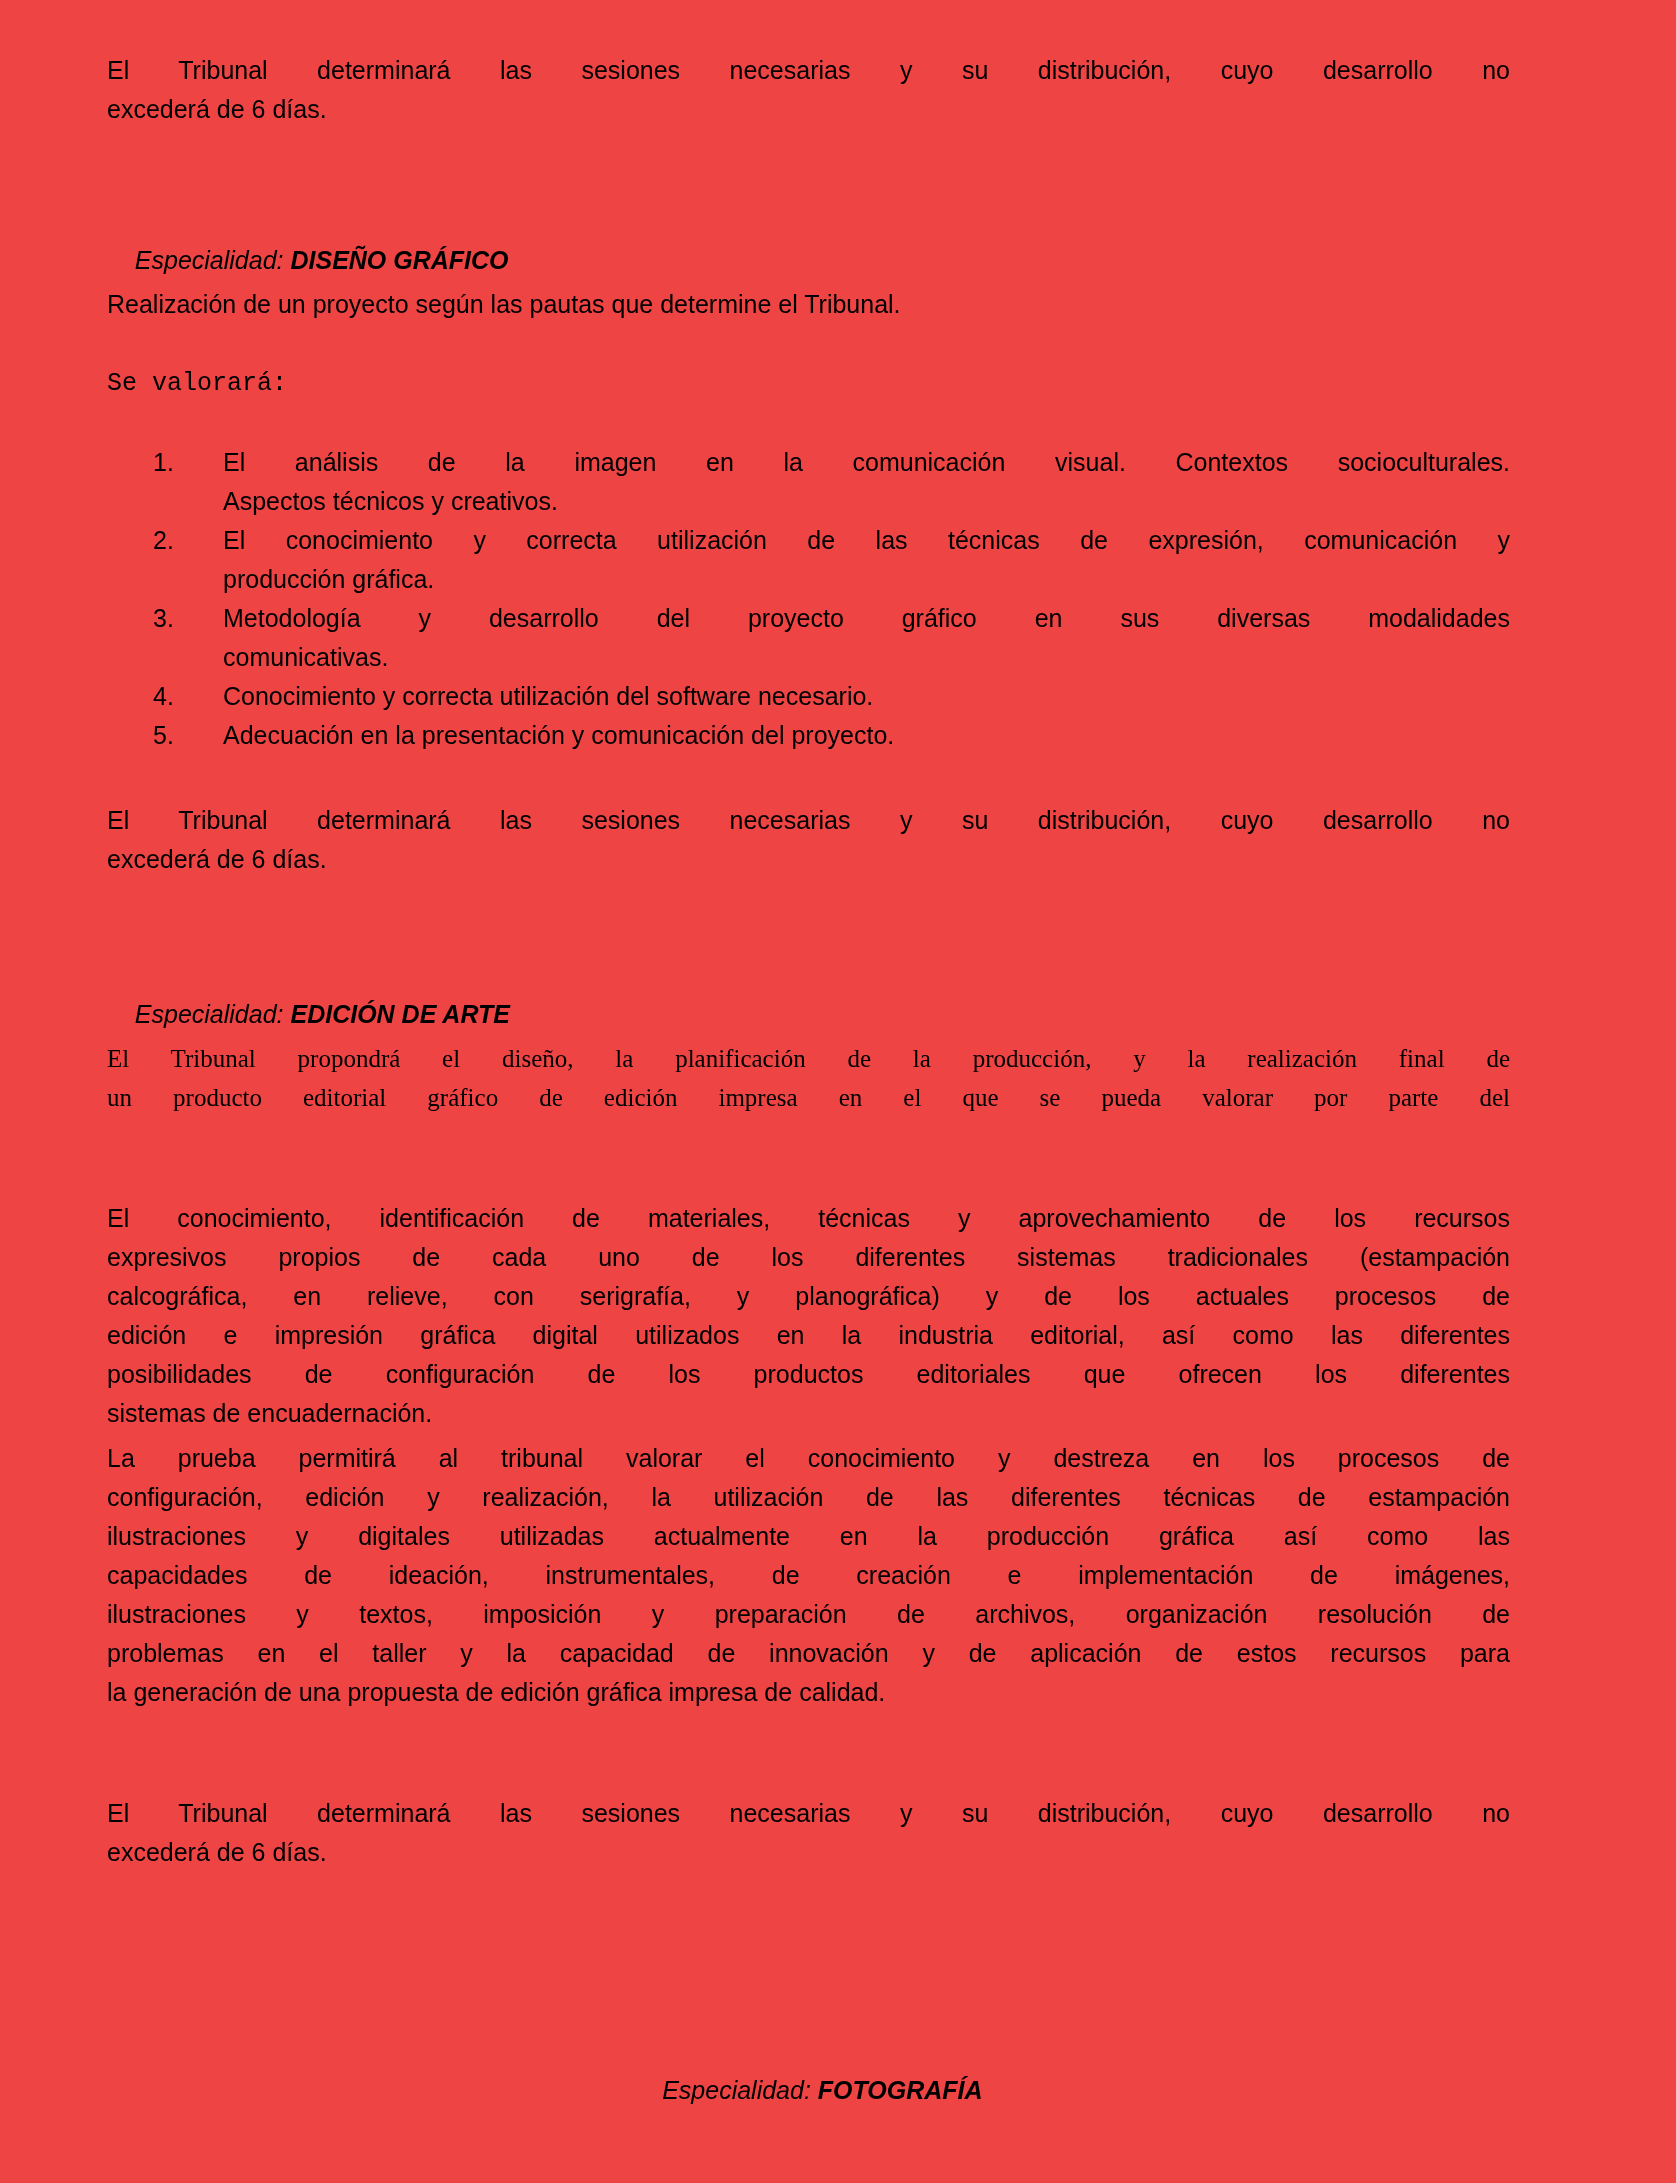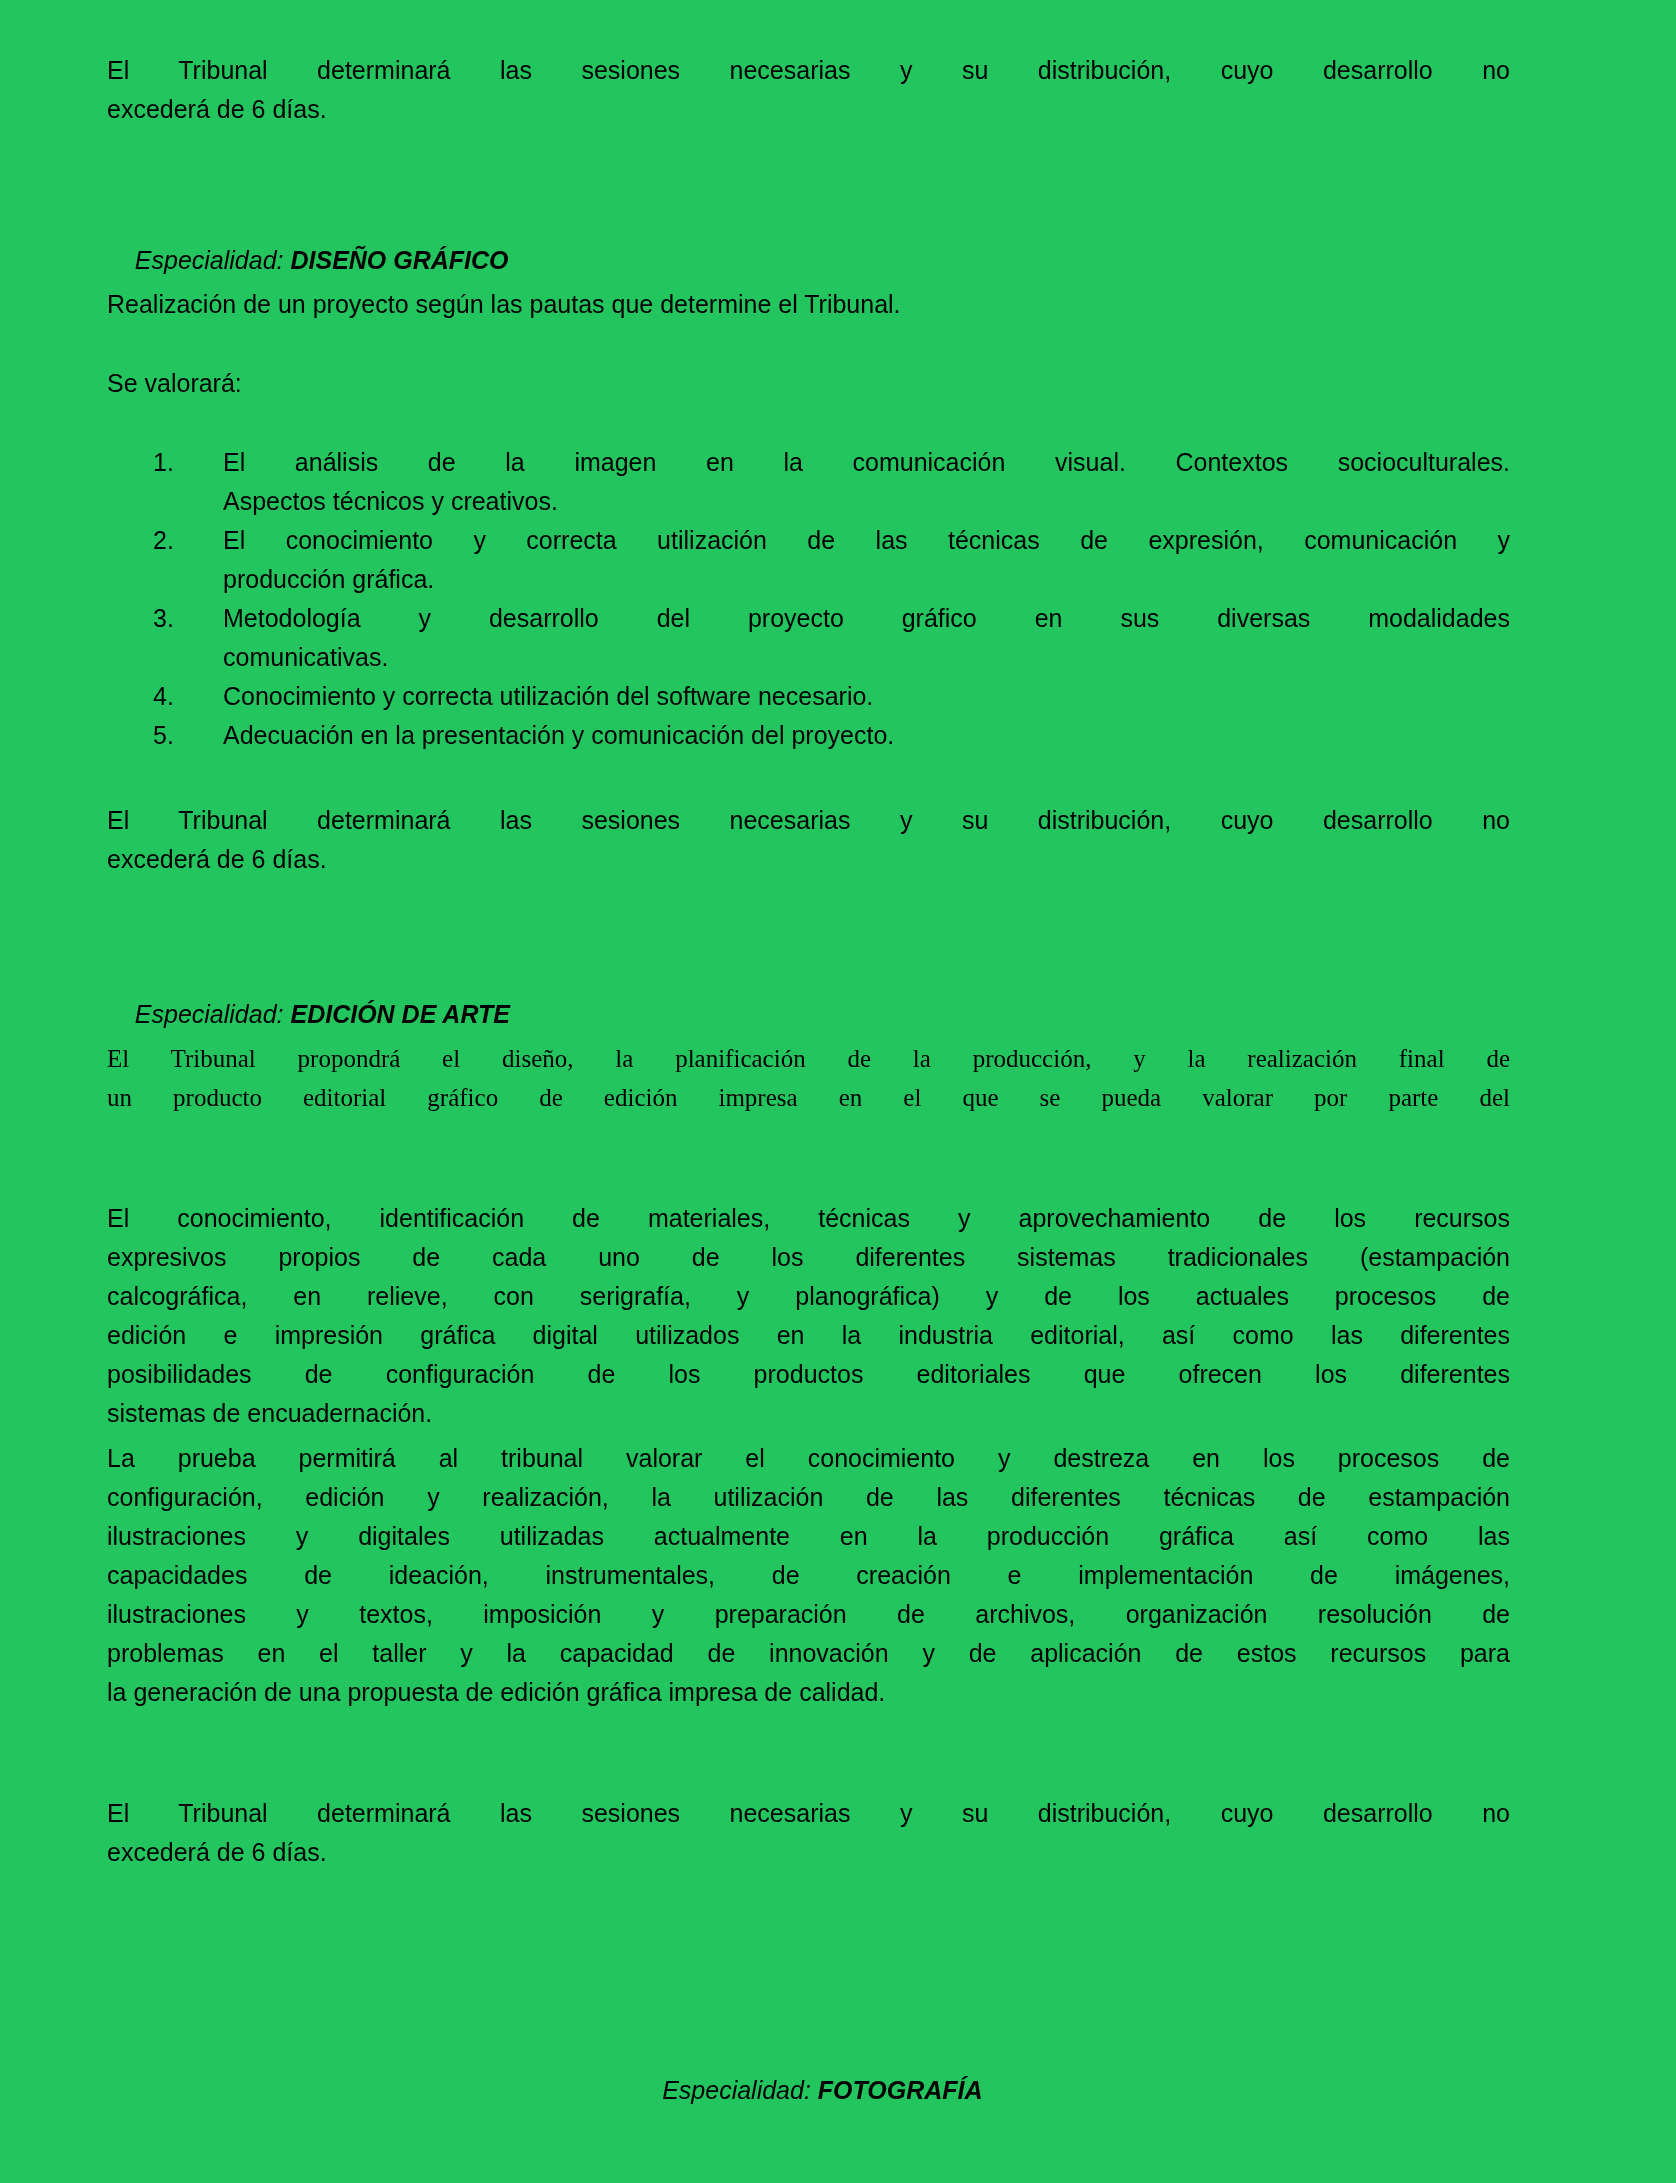--- a/index.html
+++ b/index.html
@@ -1,20 +1,20 @@
 <!DOCTYPE html>
 <html lang="es" style="font-size:12px"><head>
 <meta charset="utf-8">
 <style>
   html, body { margin: 0; padding: 0; background: #e8e8e8; }
   .page {
     position: relative;
     width: 1677px;
     height: 2183px;
-    background: #22c55e;
+    background: #ef4444;
     color: #000000;
     font-family: "Liberation Sans", "DejaVu Sans", sans-serif;
     font-size: 25px;
     line-height: 39px;
     overflow: hidden;
   }
   .block {
     position: absolute;
     left: 107px;
     width: 1403px;
@@ -38,21 +38,21 @@
     </div>
 
   <div class="block heading" style="top: 202px;">
     <span>Especialidad: </span><span class="b">DISEÑO GRÁFICO</span>
   </div>
 
   <div class="block" style="top: 285px;">
       <div class="ln">Realización de un proyecto según las pautas que determine el Tribunal.</div>
     </div>
 
-  <div class="block" style="top: 364px;">
+  <div class="block" style="top: 364px; font-family: Liberation Mono, monospace;">
       <div class="ln">Se valorará:</div>
     </div>
 
   <div class="block" style="top: 443px;">
       <div class="li">
         <span class="num">1.</span>
         <div class="litext">
           <div class="ln just">El análisis de la imagen en la comunicación visual. Contextos socioculturales.</div>
           <div class="ln">Aspectos técnicos y creativos.</div>
         </div>

